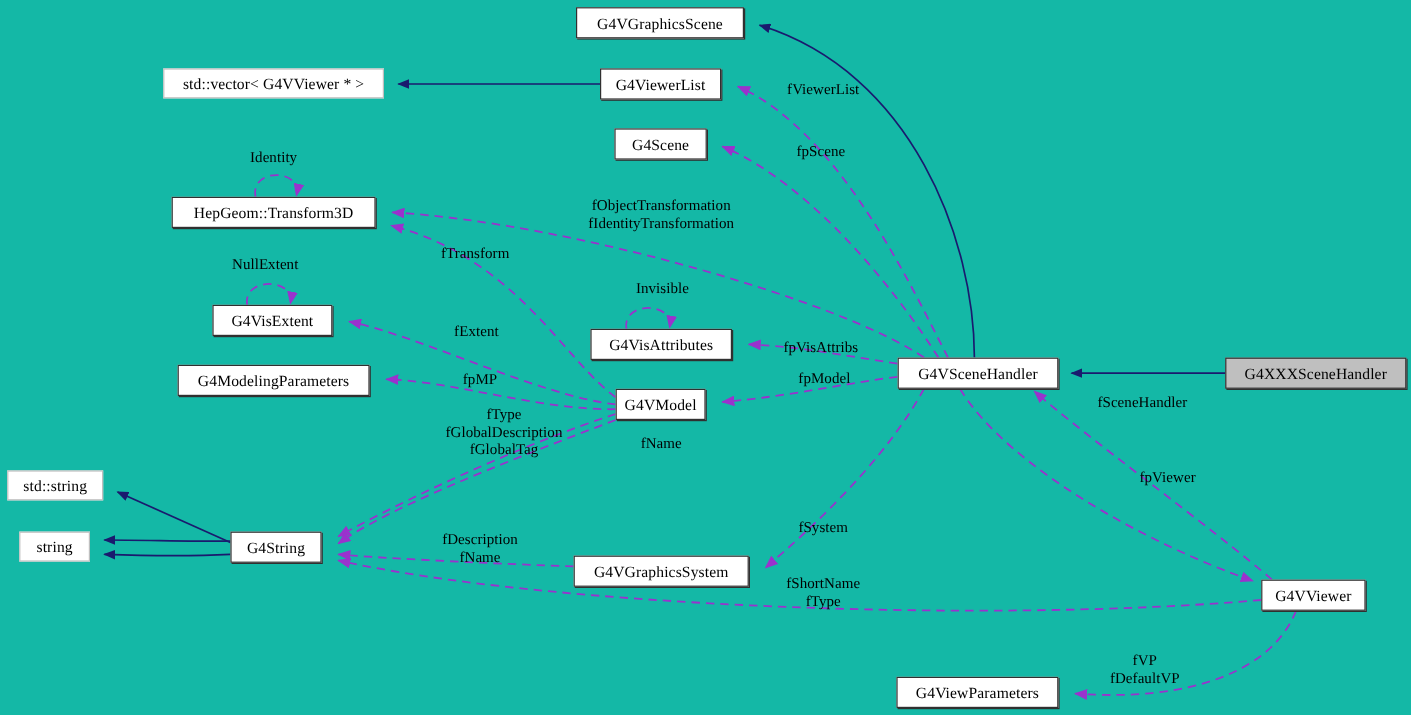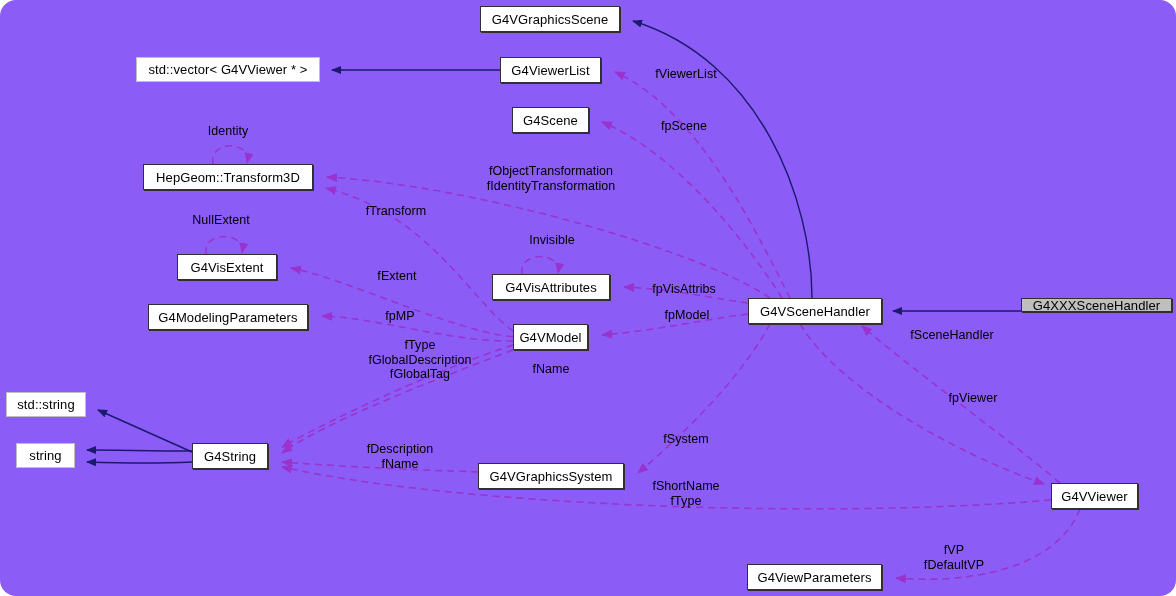--- a/index.html
+++ b/index.html
@@ -5,24 +5,23 @@
 <style>
   html, body {
     margin: 0;
     padding: 0;
     background: #ffffff;
   }
   #canvas {
     position: relative;
     width: 1176px;
     height: 596px;
-    background: #8b5cf6;
-    font-family: Liberation Sans, sans-serif;
+    background: #14b8a6;
+    font-family: Liberation Serif, serif;
     overflow: hidden;
-    border-radius: 16px;
   }
   svg.edges {
     position: absolute;
     left: 0;
     top: 0;
     width: 1176px;
     height: 596px;
     pointer-events: none;
   }
   .node {
@@ -158,21 +157,21 @@
       </div>
       <div class="node cls" style="left: 148px; top: 304px; width: 160px; height: 26px;">
         <span>G4ModelingParameters</span>
       </div>
       <div class="node cls" style="left: 513px; top: 324px; width: 75px; height: 26px;">
         <span>G4VModel</span>
       </div>
       <div class="node cls" style="left: 748px; top: 298px; width: 134px; height: 26px;">
         <span>G4VSceneHandler</span>
       </div>
-      <div class="node focus" style="left: 1021px; top: 298px; width: 151px; height: 14px;">
+      <div class="node focus" style="left: 1021px; top: 298px; width: 151px; height: 26px;">
         <span>G4XXXSceneHandler</span>
       </div>
       <div class="node ext" style="left: 6px; top: 392px; width: 80px; height: 25px;">
         <span>std::string</span>
       </div>
       <div class="node ext" style="left: 16px; top: 443px; width: 59px; height: 25px;">
         <span>string</span>
       </div>
       <div class="node cls" style="left: 192px; top: 443px; width: 76px; height: 26px;">
         <span>G4String</span>

